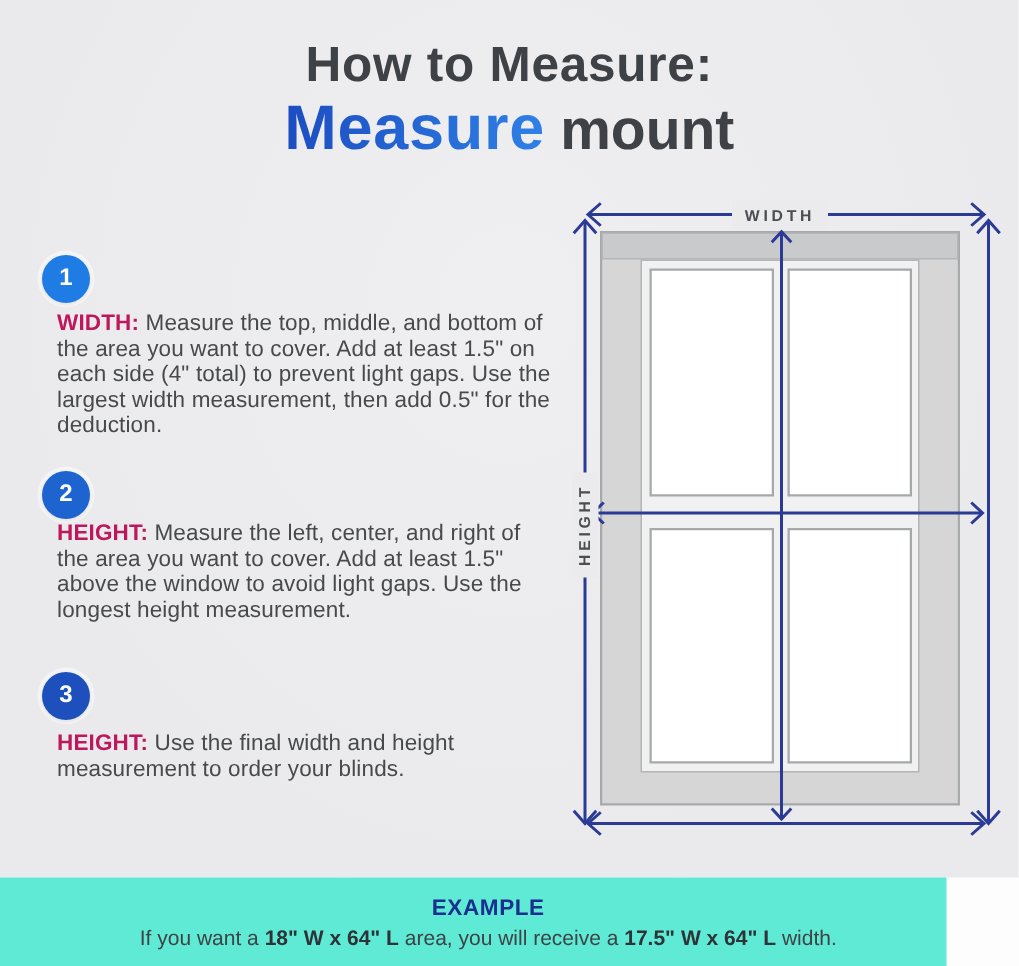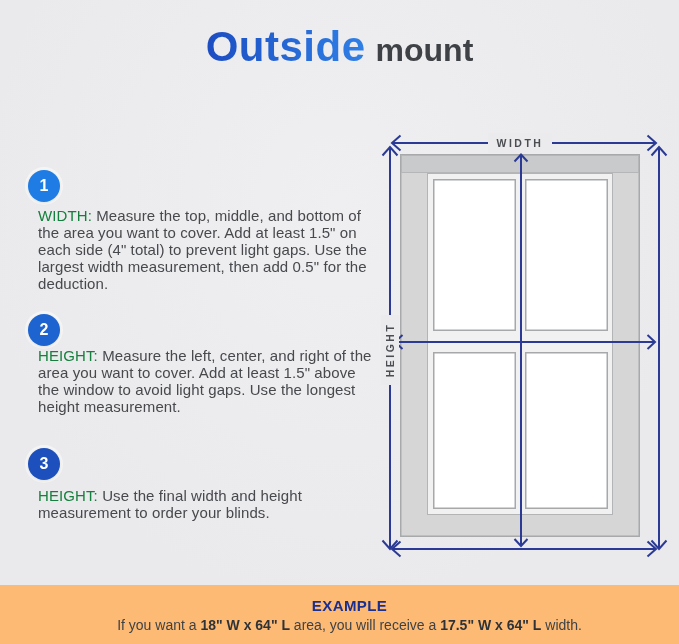--- a/index.html
+++ b/index.html
@@ -23,66 +23,67 @@
     line-height:1.15;
   }
   .title-line2 { line-height:1.05; margin-top:1px; }
   .title-line2 .highlight {
     font-size:42px; font-weight:800; letter-spacing:0.5px;
     background:linear-gradient(90deg,#1c4dc2 0%,#2f80e6 100%);
     -webkit-background-clip:text; background-clip:text;
     color:transparent; -webkit-text-fill-color:transparent;
   }
   .title-line2 .suffix {
-    font-size:32px; font-weight:700; color:#3e4145; margin-left:10px;
+    font-size:38px; font-weight:700; color:#3e4145; margin-left:10px;
   }
 
   
   .step-badge {
     position:absolute; left:28px; width:32px; height:32px; border-radius:50%;
     color:#ffffff; font-size:16px; font-weight:700;
     display:flex; align-items:center; justify-content:center;
     box-shadow:0 0 0 3px rgba(255,255,255,0.5), 0 1px 3px rgba(0,0,0,0.18);
   }
   #badge-1 { top:170px; background:#1f7ce4; }
   #badge-2 { top:314px; background:#1d64d0; }
   #badge-3 { top:448px; background:#1d50bc; }
   .step-text {
     position:absolute; left:38px; width:334px;
     font-size:15px; line-height:17px; color:#47494d; letter-spacing:0.1px;
   }
   #step-text-1 { top:207px; }
   #step-text-2 { top:347px; }
   #step-text-3 { top:487px; }
-  .step-text b { font-weight:400; color:#15803d; }
+  .step-text b { font-weight:700; color:#be185d; }
 
   
   .diagram { position:absolute; left:375px; top:125px; }
   .diagram text { font-family:"Liberation Sans", sans-serif; }
 
   
   .footer {
-    position:absolute; left:0; top:585px; width:679px; height:59px;
-    background:#fdba74; text-align:center;padding-left:20px;
+    position:absolute; left:0; top:585px; width:631px; height:59px;
+    background:#5eead4; text-align:center;padding-left:20px;
   }
   .example-heading {
     margin-top:12px; font-size:15px; font-weight:700;
     color:#1b2f8e; letter-spacing:0.4px;
   }
   .example-text { margin-top:3px; font-size:14px; color:#3f4246; }
   .example-text b { font-weight:700; color:#2f3237; }
 </style>
 </head>
 <body>
 
 <div class="page">
   <div class="main-area"></div>
 
   <header class="header">
-    <div class="title-line2"><span class="highlight">Outside</span><span class="suffix">mount</span></div>
+    <div class="title-line1">How to Measure:</div>
+    <div class="title-line2"><span class="highlight">Measure</span><span class="suffix">mount</span></div>
   </header>
 
   <div class="step-badge" id="badge-1">
     <span>1</span>
   </div>
   <p class="step-text" id="step-text-1">
     <b>WIDTH:</b>
     <span>Measure the top, middle, and bottom of the area you want to cover. Add at least 1.5" on each side (4" total) to prevent light gaps. Use the largest width measurement, then add 0.5" for the deduction.</span>
   </p>
 

